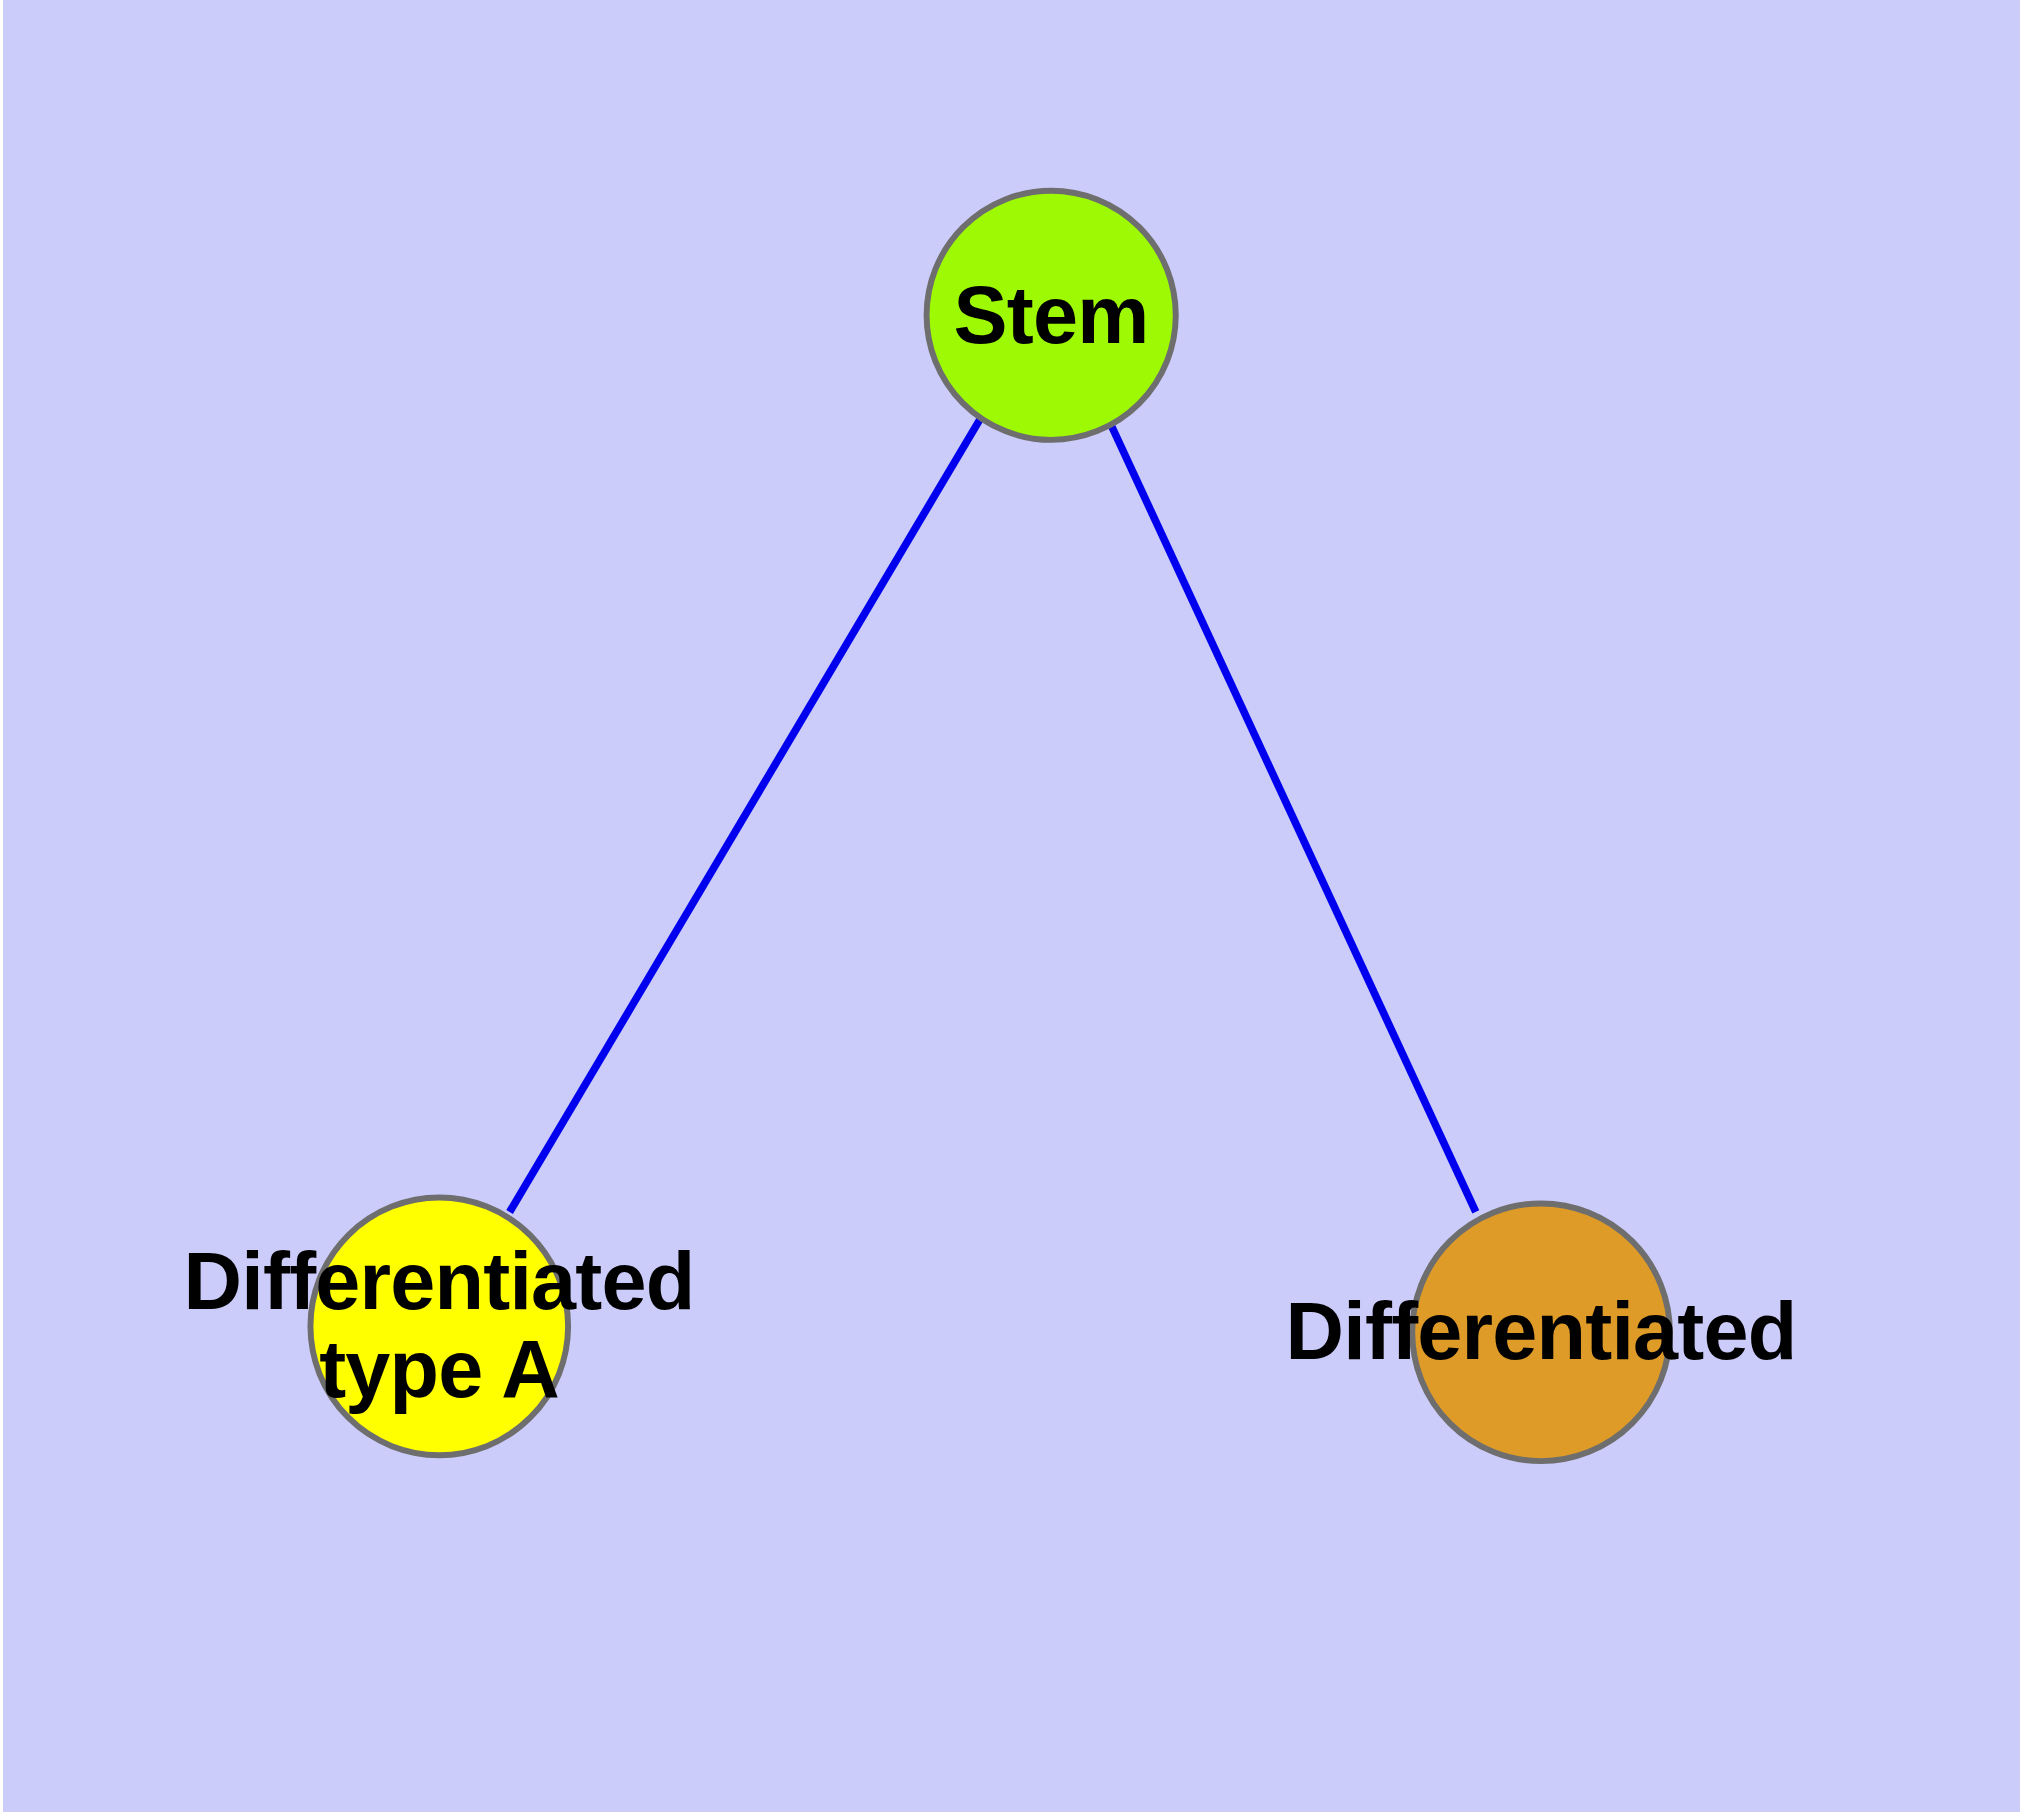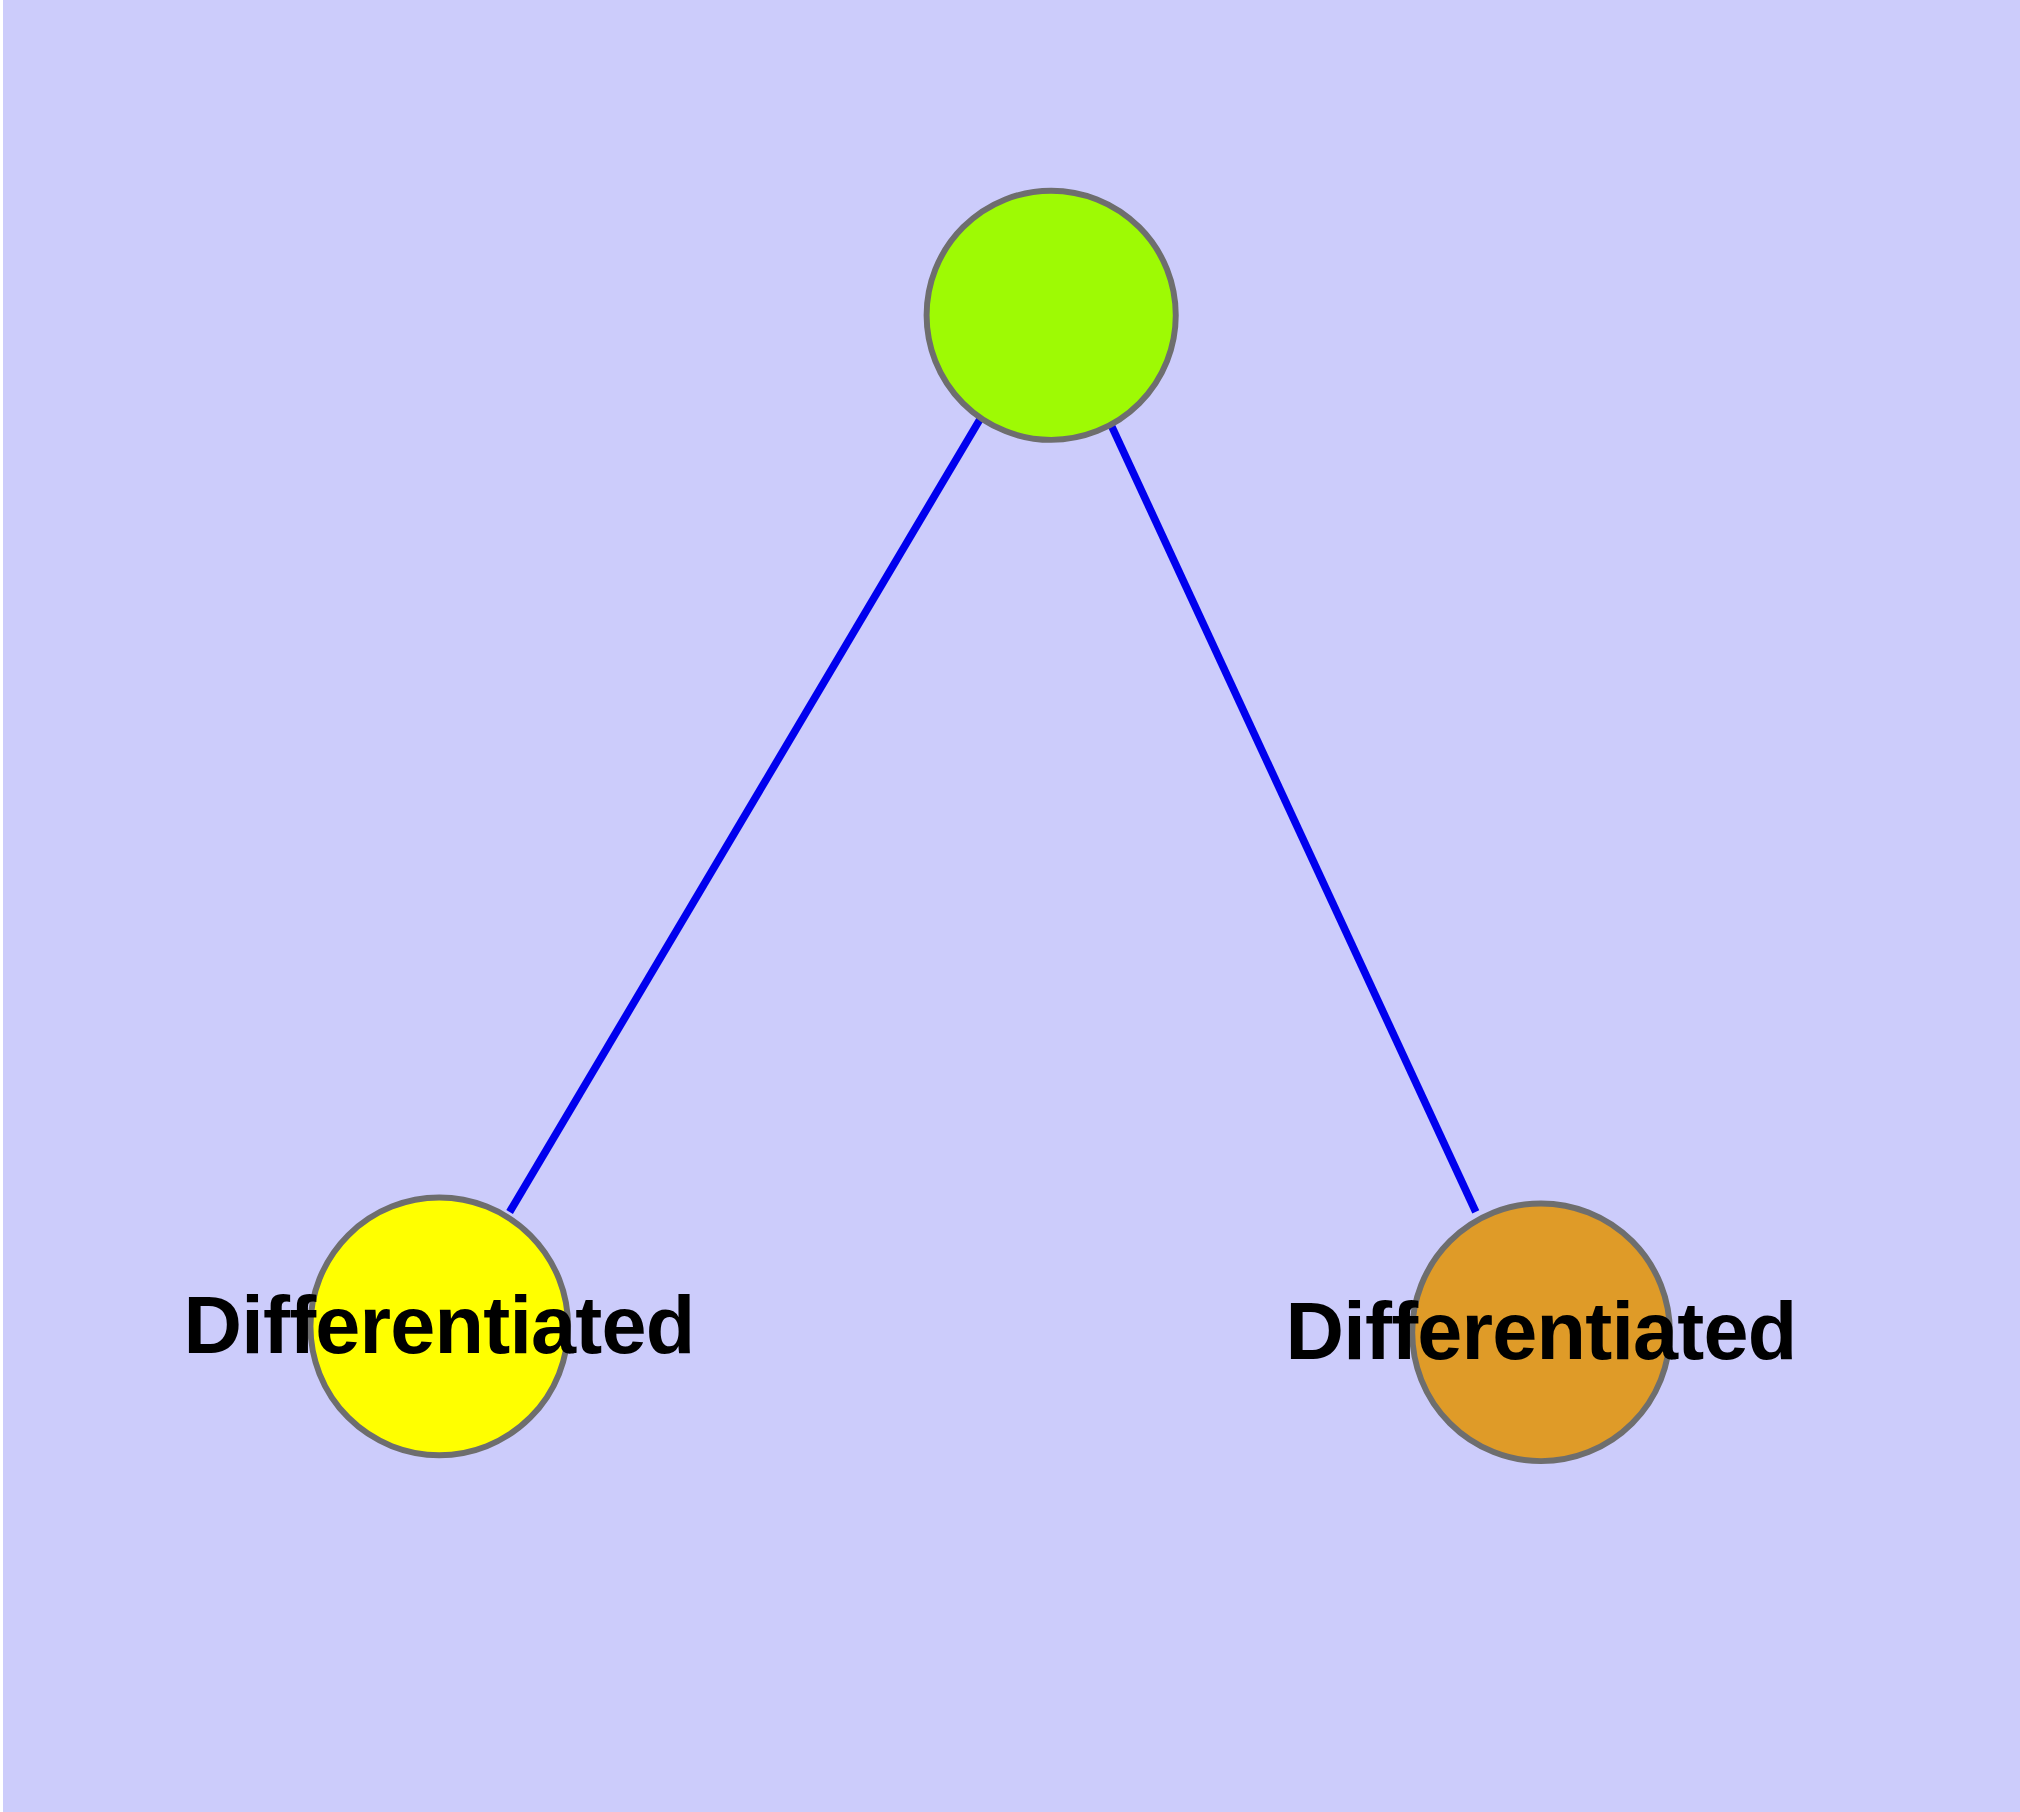--- a/index.html
+++ b/index.html
@@ -71,23 +71,27 @@
     </g>
 
     <g>
       <circle cx="1240" cy="372" r="147" fill="#9efa04" stroke="#6e6e6e" stroke-width="7"></circle>
       <circle cx="518" cy="1565" r="152" fill="#ffff00" stroke="#6e6e6e" stroke-width="7"></circle>
       <circle cx="1818" cy="1572" r="152" fill="#df9b28" stroke="#6e6e6e" stroke-width="7"></circle>
     </g>
 
   </svg>
 
+  <div class="node-label" id="label-stem" style="left: 1051px; color: rgb(0, 0, 0); font-size: 81px; line-height: 88px;">
+    <div>Stem</div>
+  </div>
 
   <div class="node-label" id="label-diff-a" style="left: 439px; color: rgb(0, 0, 0); font-size: 81px; line-height: 88px;">
     <div>Differentiated</div>
+    <div>type A</div>
   </div>
 
   <div class="node-label" id="label-diff-b" style="left: 1541px; color: rgb(0, 0, 0); font-size: 81px; line-height: 88px;">
     <div>Differentiated</div>
   </div>
 
 </div>
 
 
 </body></html>

